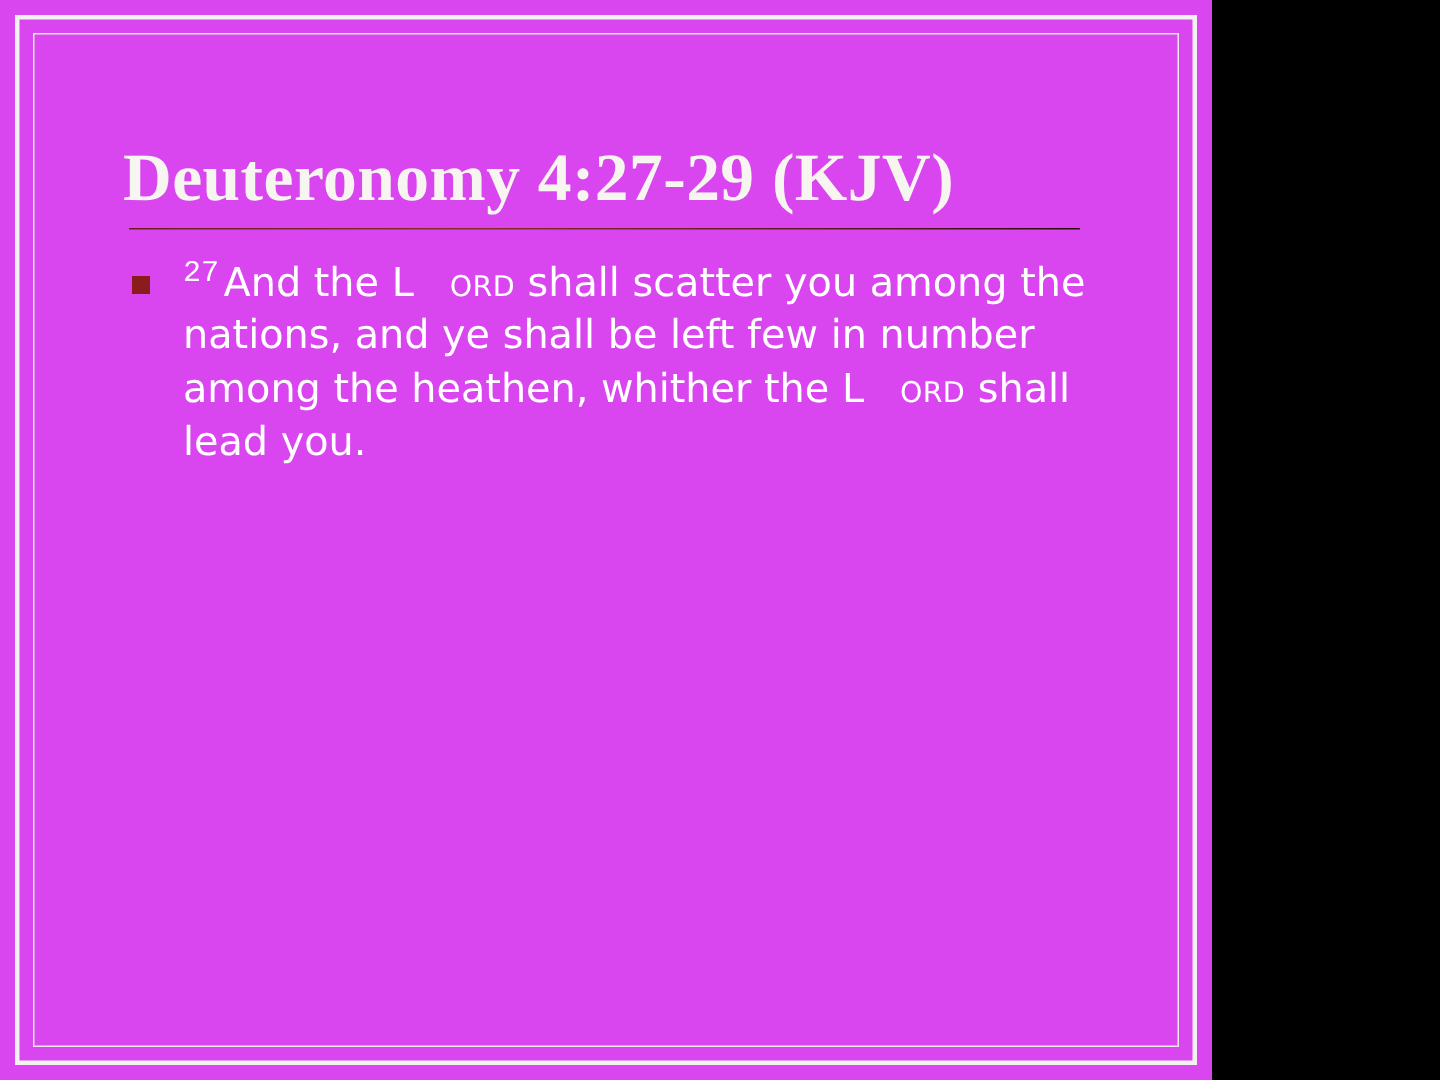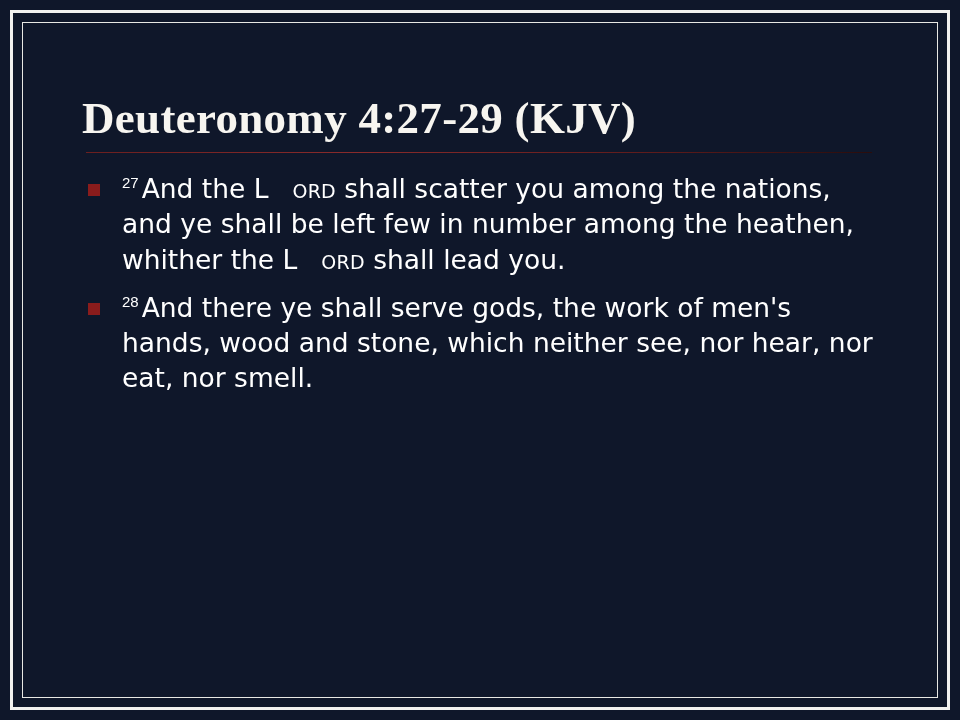--- a/index.html
+++ b/index.html
@@ -8,23 +8,23 @@
     background: #000000;
   }
   body {
     width: 960px;
     height: 720px;
     overflow: hidden;
     font-family: "Liberation Sans", sans-serif;
   }
   .slide {
     position: relative;
-    width: 960px;
+    width: 808px;
     height: 720px;
-    background: #0f172a;
+    background: #d946ef;
     box-sizing: border-box;
   }
   
   .frame-outer {
     position: absolute;
     left: 10px;
     top: 10px;
     right: 10px;
     bottom: 10px;
     border: 3px solid #f2f2f0;
@@ -79,41 +79,40 @@
   ul.bullets > li .sqbullet {
     position: absolute;
     left: 6px;
     top: 13px;
     width: 12px;
     height: 12px;
     background: #8a1c1c;
     display: block;
   }
   .vnum {
-    font-size: 15px;
+    font-size: 20px;
     vertical-align: super;
     line-height: 0;
     padding-right: 3px;
-    font-family: Liberation Sans, sans-serif;
+    font-family: Liberation Mono, monospace;
   }
   .smallcaps {
     font-variant: normal;
   }
   .sc-big { font-size: 26.5px; }
   .sc-small { font-size: 19px; letter-spacing: 0.2px; margin-left: 24px; }
 </style>
 </head>
 <body>
 
 <div class="slide">
   <div class="frame-outer"></div>
   <div class="frame-inner"></div>
 
   <div class="content">
     <h1 class="slide-title">Deuteronomy 4:27-29 (KJV)</h1>
     <div class="title-rule"></div>
 
     <ul class="bullets" id="verse-list">
         <li><span class="sqbullet"></span><span class="vnum">27</span><span>And the </span><span class="smallcaps"><span class="sc-big">L</span><span class="sc-small">ORD</span></span><span> shall scatter you among the nations, and ye shall be left few in number among the heathen, whither the </span><span class="smallcaps"><span class="sc-big">L</span><span class="sc-small">ORD</span></span><span> shall lead you.</span></li>
-        <li><span class="sqbullet"></span><span class="vnum">28</span><span>And there ye shall serve gods, the work of men's hands, wood and stone, which neither see, nor hear, nor eat, nor smell.</span></li>
       </ul>
   </div>
 </div>
 
 </body></html>

